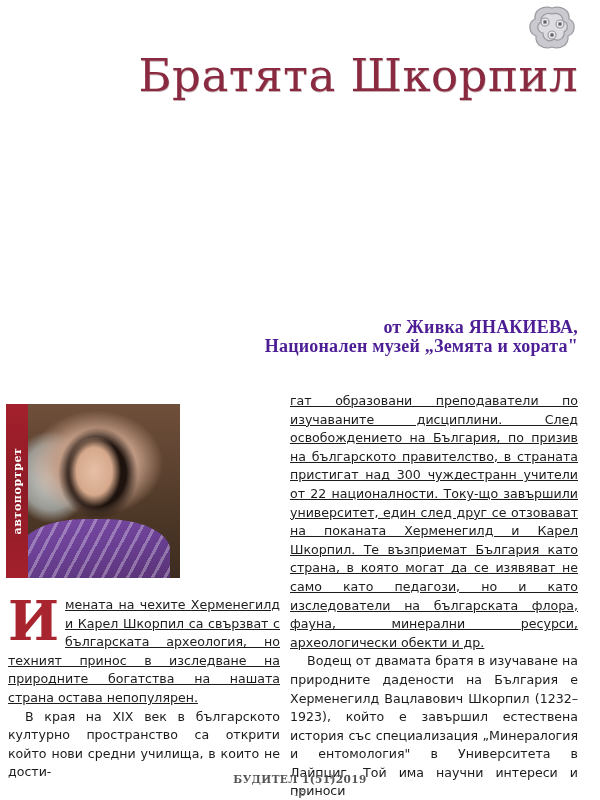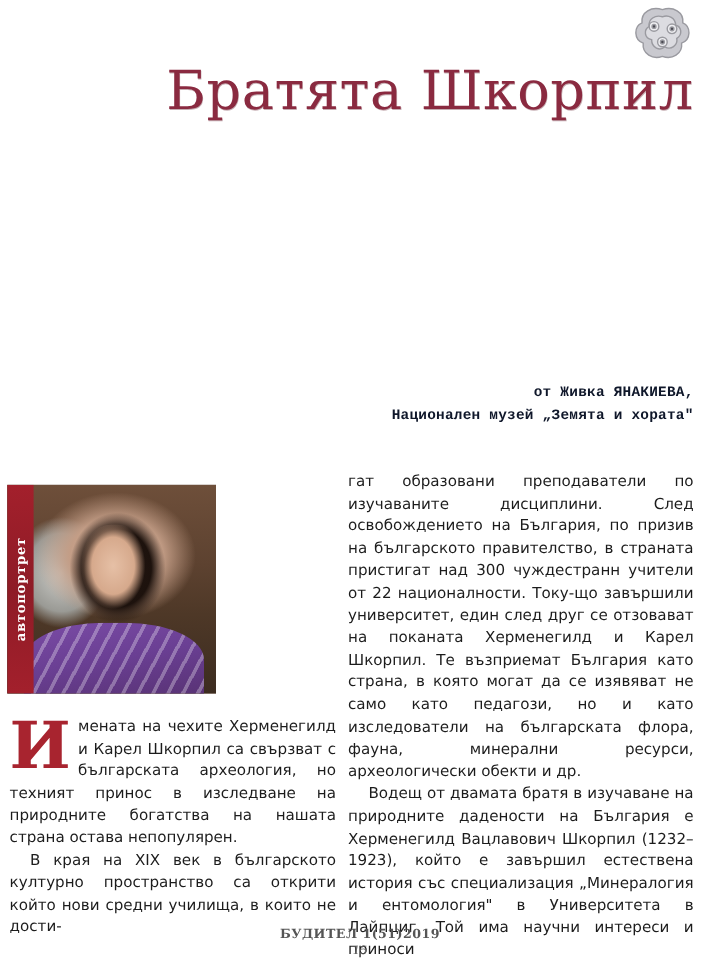--- a/index.html
+++ b/index.html
@@ -45,25 +45,25 @@
 
   
   .byline {
     position: absolute;
     left: 180px;
     top: 318px;
     width: 398px;
     text-align: right;
   }
   .byline-line {
-    font-family: Liberation Mono, monospace;
-    font-weight: bold;
-    font-size: 12px;
+    font-family: Liberation Serif, serif;
+    font-weight: bold;
+    font-size: 18px;
     line-height: 19px;
-    color: #0f172a;
+    color: #4c1d95;
     letter-spacing: 0.2px;
   }
 
   
   .photo-wrap {
     position: absolute;
     left: 6px;
     top: 404px;
     width: 174px;
     height: 174px;
@@ -127,21 +127,21 @@
     font-family: "DejaVu Sans", "Liberation Sans", sans-serif;
     font-size: 12.6px;
     line-height: 18.6px;
     color: #1c1c1c;
     text-align: justify;
   }
   .col-left  { left: 8px;   top: 596px; width: 272px; }
   .col-right { left: 290px; top: 392px; width: 288px; }
 
   .col p { margin: 0; text-indent: 17px; }
-  .col p.no-indent { text-indent: 0; }
+  .col p.no-indent { text-indent: 0; text-decoration: underline; }
 
   .dropcap {
     float: left;
     font-family: "DejaVu Serif", "Liberation Serif", serif;
     font-size: 54px;
     line-height: 45px;
     color: #a8242f;
     font-weight: bold;
     padding: 2px 6px 0 0;
     margin-top: 1px;

